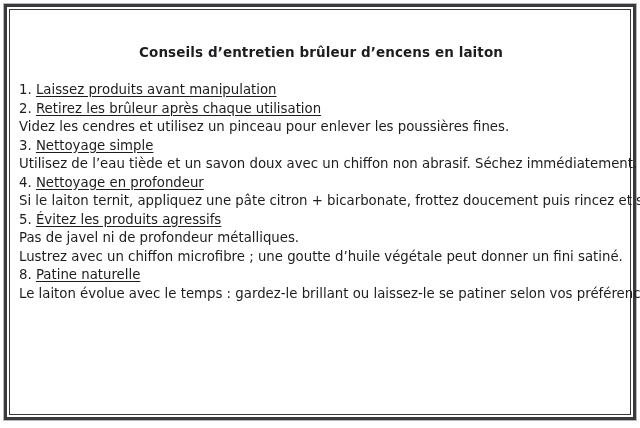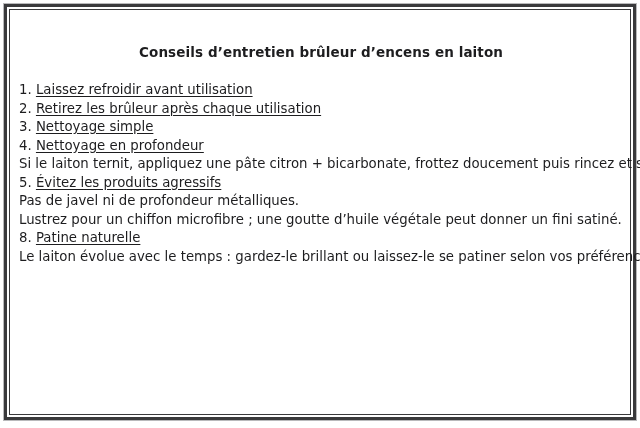--- a/index.html
+++ b/index.html
@@ -97,40 +97,42 @@
 
 <div id="document-frame">
   <div id="document-inner-rule"></div>
 
   <div id="document-body">
 
     <h1 id="page-title">Conseils d’entretien brûleur d’encens en laiton</h1>
 
     <ul id="tips-list">
         <li class="tip-item">
-          <div class="tip-heading-line"><span class="tip-number">1.</span> <span class="tip-heading-text">Laissez refroidir avant utilisation</span></div>
+          <div class="tip-heading-line"><span class="tip-number">1.</span> <span class="tip-heading-text">Laissez produits avant manipulation</span></div>
         </li>
         <li class="tip-item">
           <div class="tip-heading-line"><span class="tip-number">2.</span> <span class="tip-heading-text">Retirez les brûleur après chaque utilisation</span></div>
+          <div class="tip-detail-line">Videz les cendres et utilisez un pinceau pour enlever les poussières fines.</div>
         </li>
         <li class="tip-item">
           <div class="tip-heading-line"><span class="tip-number">3.</span> <span class="tip-heading-text">Nettoyage simple</span></div>
+          <div class="tip-detail-line">Utilisez de l’eau tiède et un savon doux avec un chiffon non abrasif. Séchez immédiatement.</div>
         </li>
         <li class="tip-item">
           <div class="tip-heading-line"><span class="tip-number">4.</span> <span class="tip-heading-text">Nettoyage en profondeur</span></div>
           <div class="tip-detail-line">Si le laiton ternit, appliquez une pâte citron + bicarbonate, frottez doucement puis rincez et séchez.</div>
         </li>
         <li class="tip-item">
           <div class="tip-heading-line"><span class="tip-number">5.</span> <span class="tip-heading-text">Évitez les produits agressifs</span></div>
           <div class="tip-detail-line">Pas de javel ni de profondeur métalliques.</div>
         </li>
         <li class="tip-item">
         </li>
         <li class="tip-item">
-          <div class="tip-detail-line">Lustrez pour un chiffon microfibre ; une goutte d’huile végétale peut donner un fini satiné.</div>
+          <div class="tip-detail-line">Lustrez avec un chiffon microfibre ; une goutte d’huile végétale peut donner un fini satiné.</div>
         </li>
         <li class="tip-item">
           <div class="tip-heading-line"><span class="tip-number">8.</span> <span class="tip-heading-text">Patine naturelle</span></div>
           <div class="tip-detail-line">Le laiton évolue avec le temps : gardez-le brillant ou laissez-le se patiner selon vos préférences</div>
         </li>
       </ul>
 
   </div>
 </div>
 

